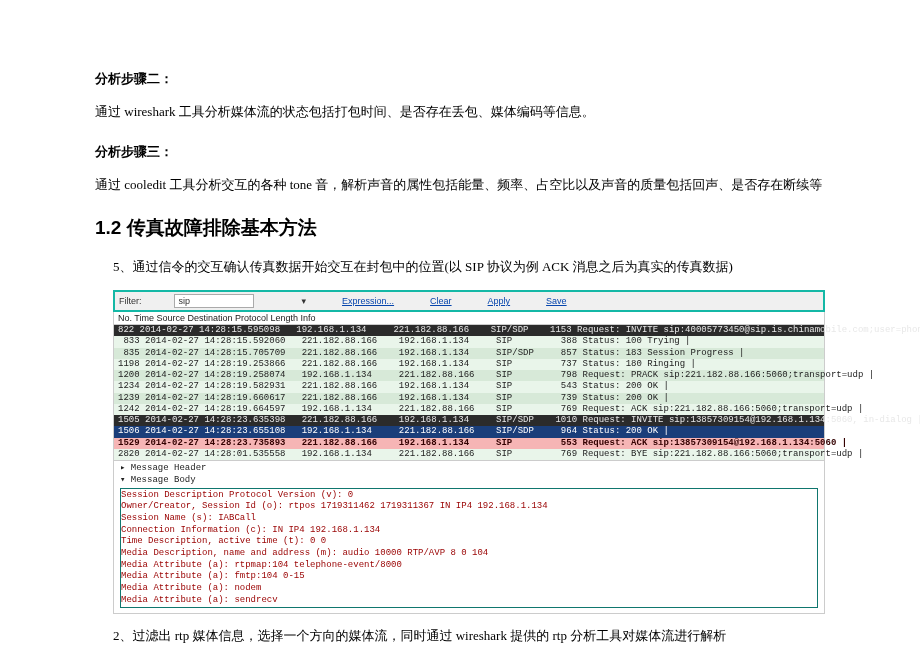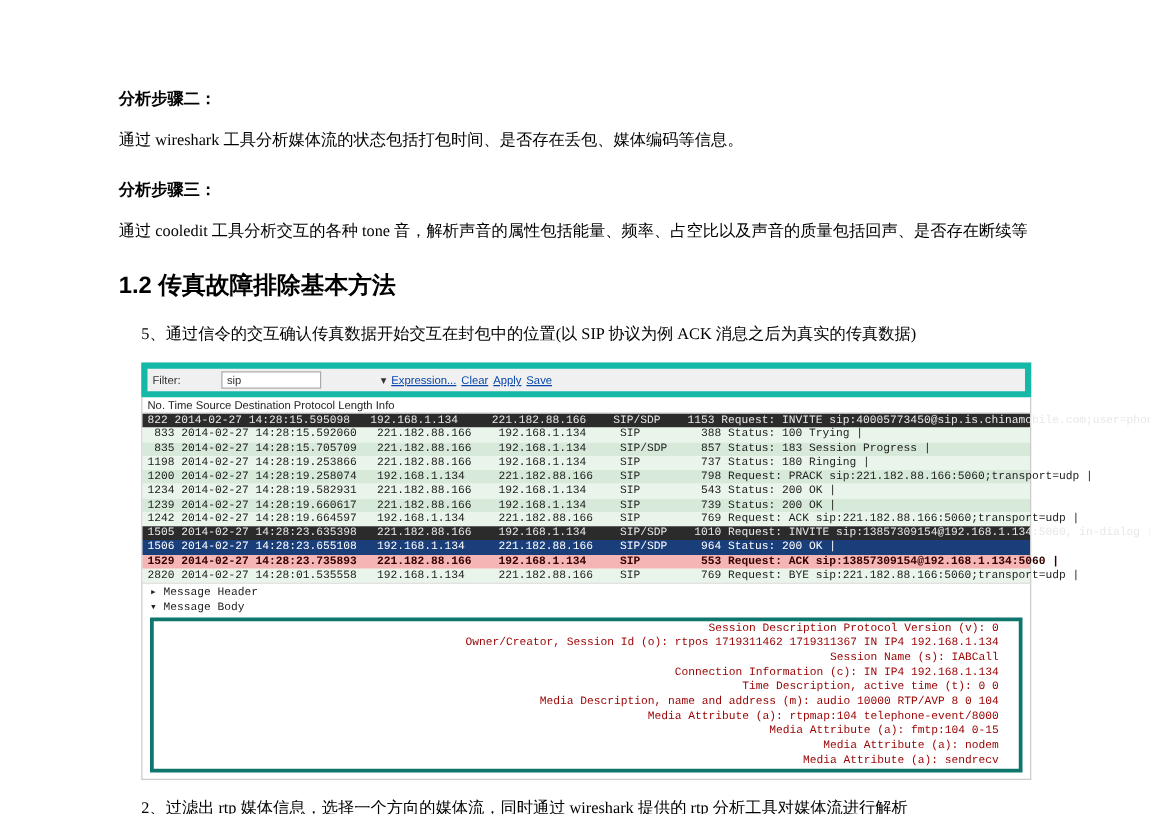--- a/index.html
+++ b/index.html
@@ -31,34 +31,34 @@
     margin: 18px 0 14px 0;
   }
   .indent {
     padding-left: 18px;
   }
   .screenshot {
     margin: 6px 0 8px 0;
   }
   .filter-bar {
     background: #f0f0f0;
-    border: 5px solid #14b8a6;
+    border: 2px solid #14b8a6;
     padding: 2px 4px;
     font-family: Arial, sans-serif;
     font-size: 9px;
     color: #333;
     display: flex;
     gap: 4px;
     align-items: center;
   }
   .filter-bar .lbl { color:#333; }
   .filter-bar .field {
     background:#fff; border:1px solid #aaa; padding:1px 4px; min-width:70px; display:inline-block;margin-left:28px;
   }
-  .filter-bar .link { color:#0645ad; text-decoration:underline; }
+  .filter-bar .link { color:#0645ad; text-decoration:underline;margin-left:32px; }
   .pkt-header {
     background:#fff;
     border:1px solid #ccc;
     border-top:none;
     font-family: Arial, sans-serif;
     font-size:9px;
     color:#222;
     padding:1px 4px;
   }
   .pkt-list {
@@ -83,25 +83,24 @@
     border-top:none;
     background:#fff;
     font-family: "Courier New", monospace;
     font-size:9px;
     padding:2px 6px 4px 6px;
     color:#222;
     line-height:1.3;
   }
   .detail-pane .hl {
     color:#900;
-    border:3px solid #0f766e;
-    padding:1px 16px;
+    border:1px solid #0f766e;
+    padding:1px 0;
     margin:1px 0;
     display:block;
-    text-align:right;
   }
 </style>
 </head>
 <body>
 
 <div class="page">
 
   <div class="step-title">分析步骤二：</div>
   <div class="body-text">通过 wireshark 工具分析媒体流的状态包括打包时间、是否存在丢包、媒体编码等信息。</div>
 

